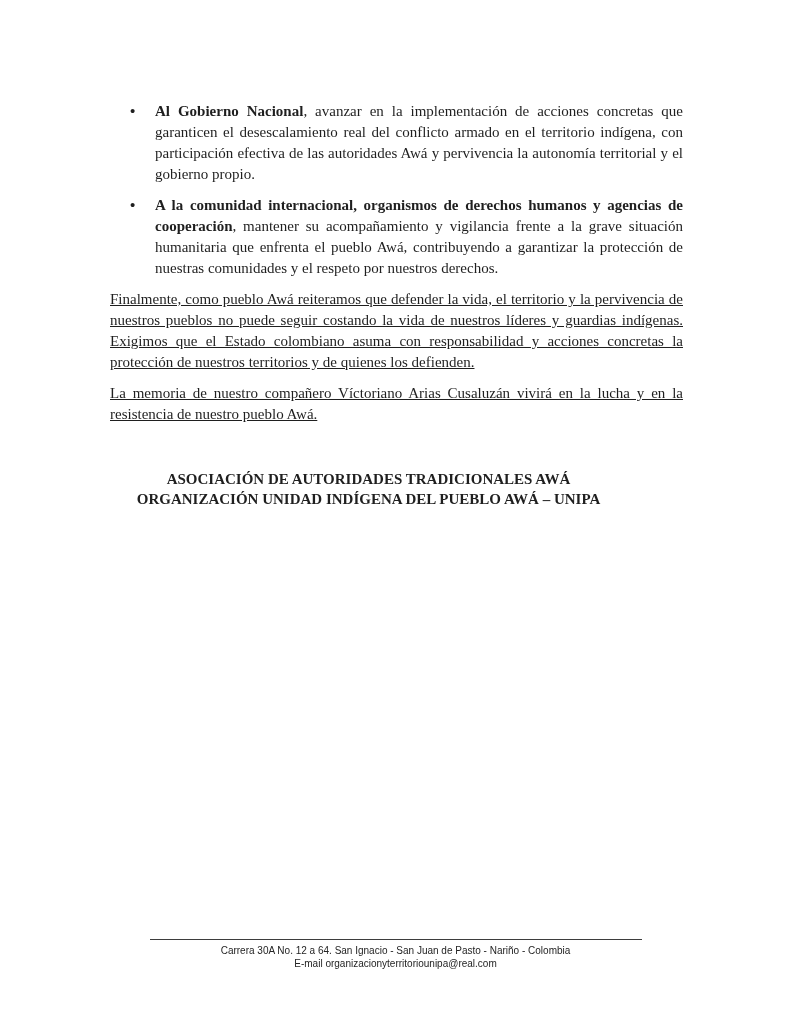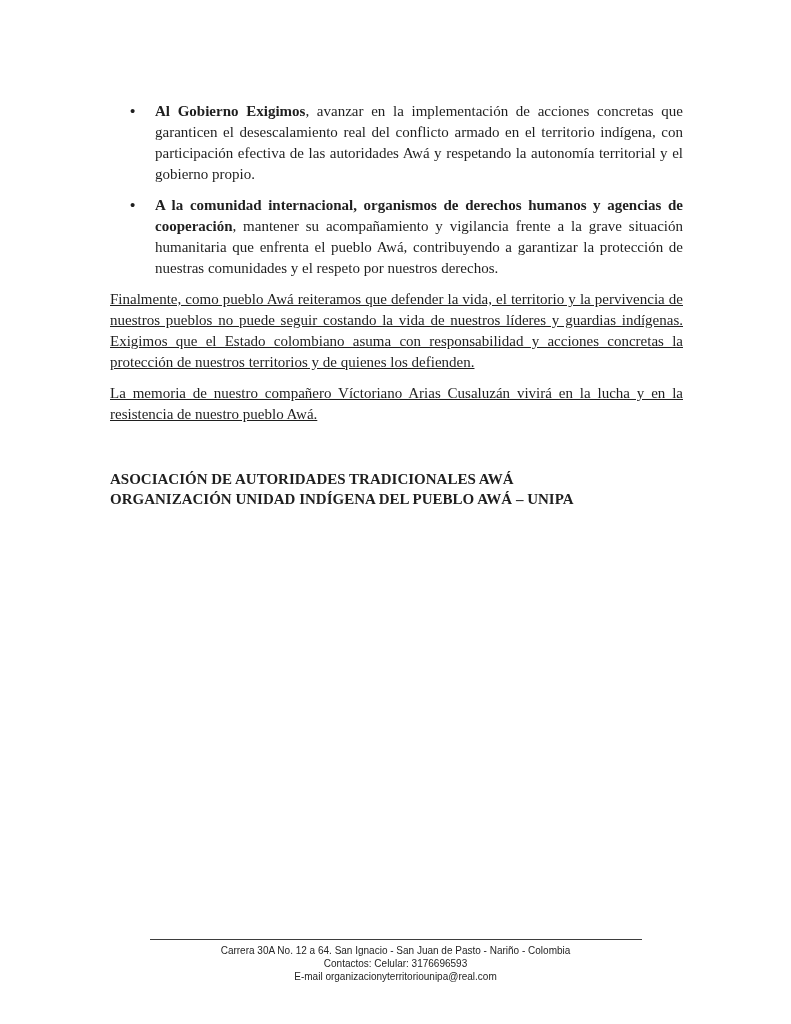--- a/index.html
+++ b/index.html
@@ -46,21 +46,21 @@
   }
   .para {
     text-align: justify;
     font-size: 15px;
     line-height: 21px;
     margin: 10px 0 0 0;
     text-decoration: underline;
   }
   .signature {
     margin: 44px 56px 0 0;
-    text-align: left;
+    text-align: center;
     font-weight: bold;
     font-size: 15px;
     line-height: 20px;
   }
   .footer {
     position: absolute;
     left: 0;
     top: 939px;
     width: 791px;
     text-align: center;
@@ -77,37 +77,36 @@
   }
 </style>
 </head>
 <body>
 
 <div class="page">
   <div class="content">
 
     <ul class="bullet-list">
       <li class="bullet-item">
-        <span class="bullet-marker">•</span><span class="bullet-lead">Al Gobierno Exigimos</span><span>, avanzar en la implementación de acciones concretas que garanticen el desescalamiento real del conflicto armado en el territorio indígena, con participación efectiva de las autoridades Awá y respetando la autonomía territorial y el gobierno propio.</span>
+        <span class="bullet-marker">•</span><span class="bullet-lead">Al Gobierno Nacional</span><span>, avanzar en la implementación de acciones concretas que garanticen el desescalamiento real del conflicto armado en el territorio indígena, con participación efectiva de las autoridades Awá y pervivencia la autonomía territorial y el gobierno propio.</span>
       </li>
       <li class="bullet-item">
         <span class="bullet-marker">•</span><span class="bullet-lead">A la comunidad internacional, organismos de derechos humanos y agencias de cooperación</span><span>, mantener su acompañamiento y vigilancia frente a la grave situación humanitaria que enfrenta el pueblo Awá, contribuyendo a garantizar la protección de nuestras comunidades y el respeto por nuestros derechos.</span>
       </li>
     </ul>
 
     <p class="para">Finalmente, como pueblo Awá reiteramos que defender la vida, el territorio y la pervivencia de nuestros pueblos no puede seguir costando la vida de nuestros líderes y guardias indígenas. Exigimos que el Estado colombiano asuma con responsabilidad y acciones concretas la protección de nuestros territorios y de quienes los defienden.</p>
 
     <p class="para">La memoria de nuestro compañero Víctoriano Arias Cusaluzán vivirá en la lucha y en la resistencia de nuestro pueblo Awá.</p>
 
     <div class="signature">
       <div>ASOCIACIÓN DE AUTORIDADES TRADICIONALES AWÁ</div>
       <div>ORGANIZACIÓN UNIDAD INDÍGENA DEL PUEBLO AWÁ – UNIPA</div>
     </div>
 
   </div>
 
   <div class="footer">
     <div class="footer-rule"></div>
     <div>Carrera 30A No. 12 a 64. San Ignacio - San Juan de Pasto - Nariño - Colombia</div>
-    <div>Contactos: Celular: 3176696593</div>
     <div>E-mail organizacionyterritoriounipa@real.com</div>
   </div>
 </div>
 
 </body></html>

